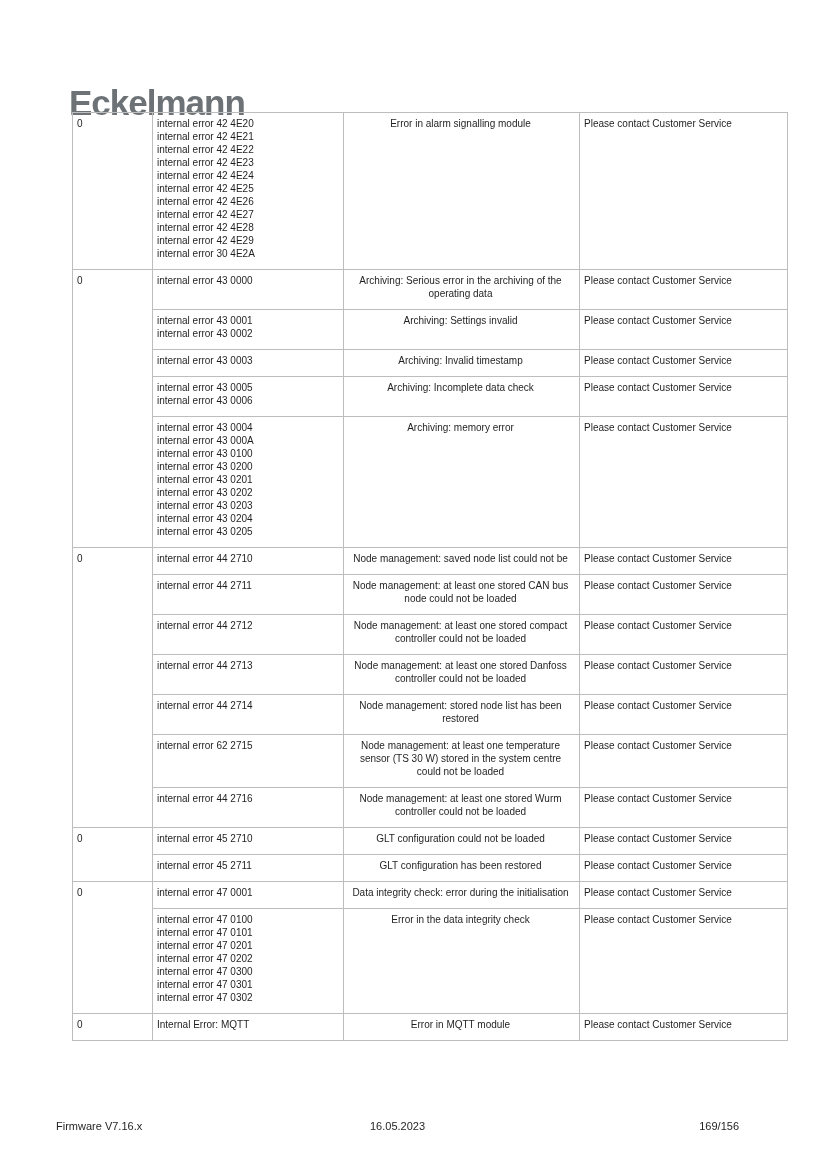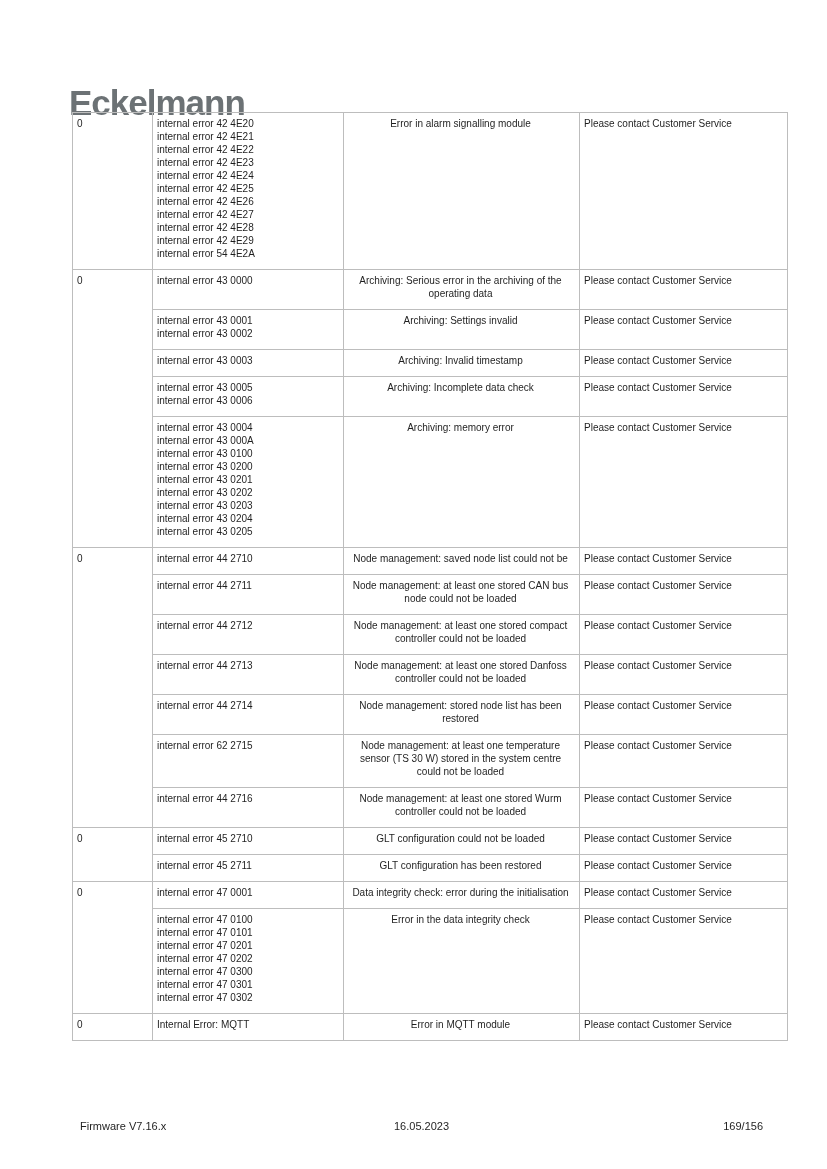--- a/index.html
+++ b/index.html
@@ -41,21 +41,21 @@
     vertical-align: top;
     padding: 4px 6px 9px 4px;
     word-wrap: break-word;
   }
   .col-flag   { width: 80px; }
   .col-codes  { width: 191px; }
   .col-desc   { width: 236px; text-align: center; }
   .col-action { width: 208px; margin-left: 40px; }
   .footer {
     position: absolute;
-    left: 80px;
+    left: 56px;
     top: 1120px;
     width: 683px;
     display: flex;
     align-items: baseline;
     font-size: 11px;
     color: var(--text-color, #1f1f1f);
   }
   .footer .f-left   { flex: 1; text-align: left; }
   .footer .f-center { flex: 1; text-align: center; }
   .footer .f-right  { flex: 1; text-align: right; }
@@ -81,21 +81,21 @@
             <div>internal error 42 4E20</div>
             <div>internal error 42 4E21</div>
             <div>internal error 42 4E22</div>
             <div>internal error 42 4E23</div>
             <div>internal error 42 4E24</div>
             <div>internal error 42 4E25</div>
             <div>internal error 42 4E26</div>
             <div>internal error 42 4E27</div>
             <div>internal error 42 4E28</div>
             <div>internal error 42 4E29</div>
-            <div>internal error 54 4E2A</div>
+            <div>internal error 30 4E2A</div>
           </td>
           <td class="col-desc">Error in alarm signalling module</td>
           <td class="col-action">Please contact Customer Service</td>
         </tr>
         <tr>
           <td class="col-flag" rowspan="5">0</td>
           <td class="col-codes">
             <div>internal error 43 0000</div>
           </td>
           <td class="col-desc">Archiving: Serious error in the archiving of the operating data</td>

